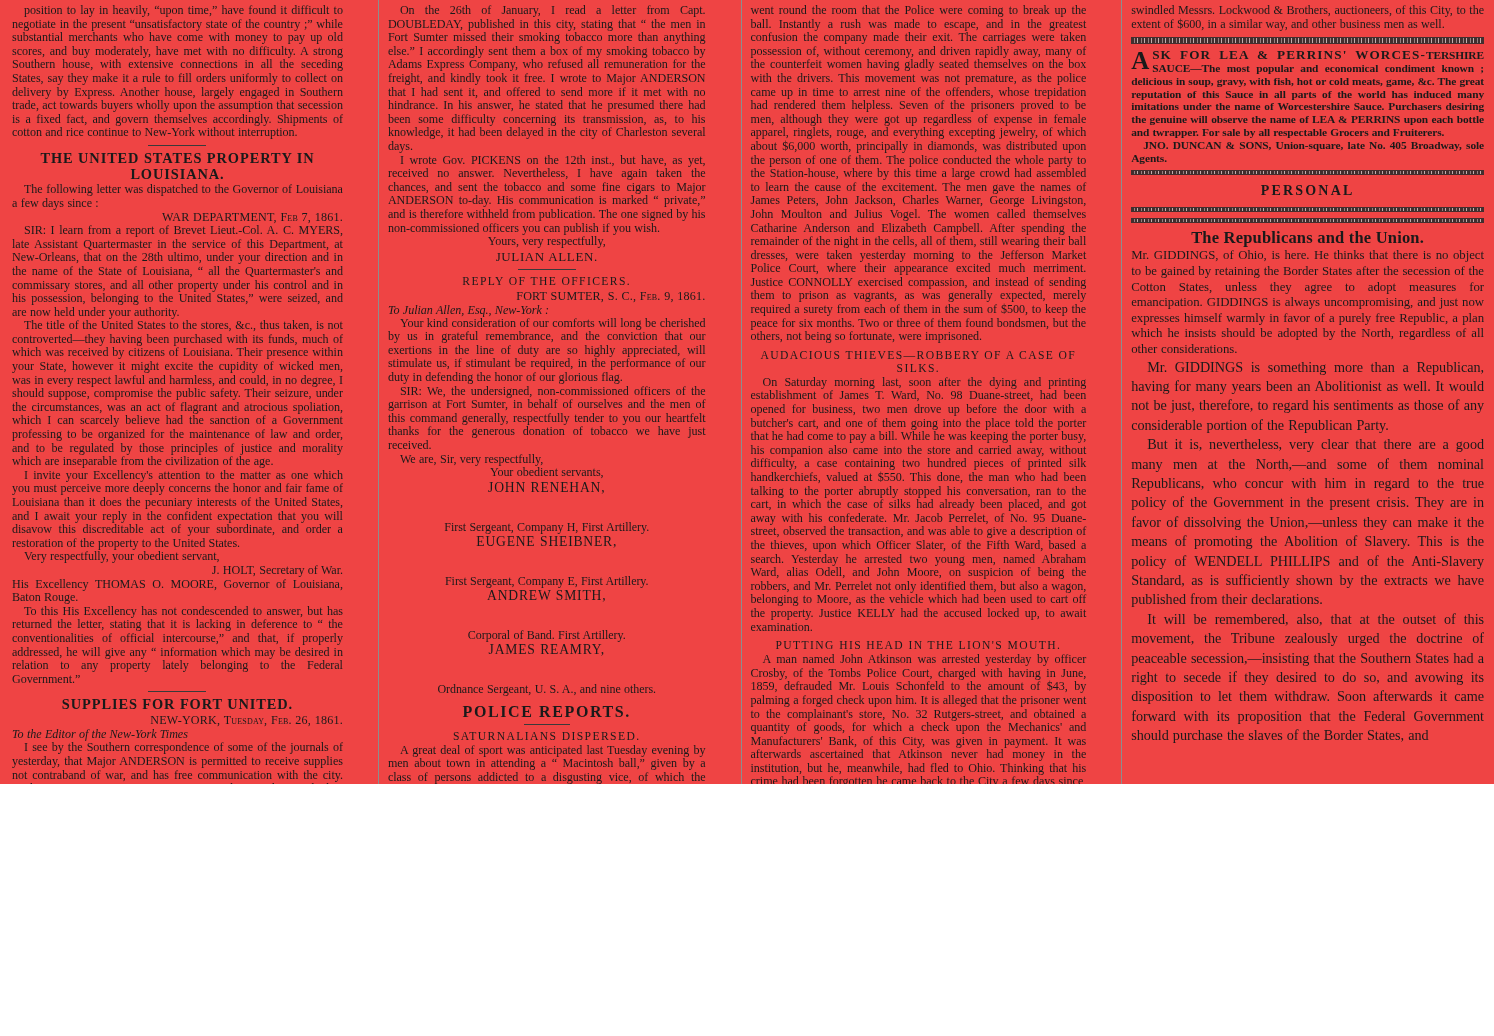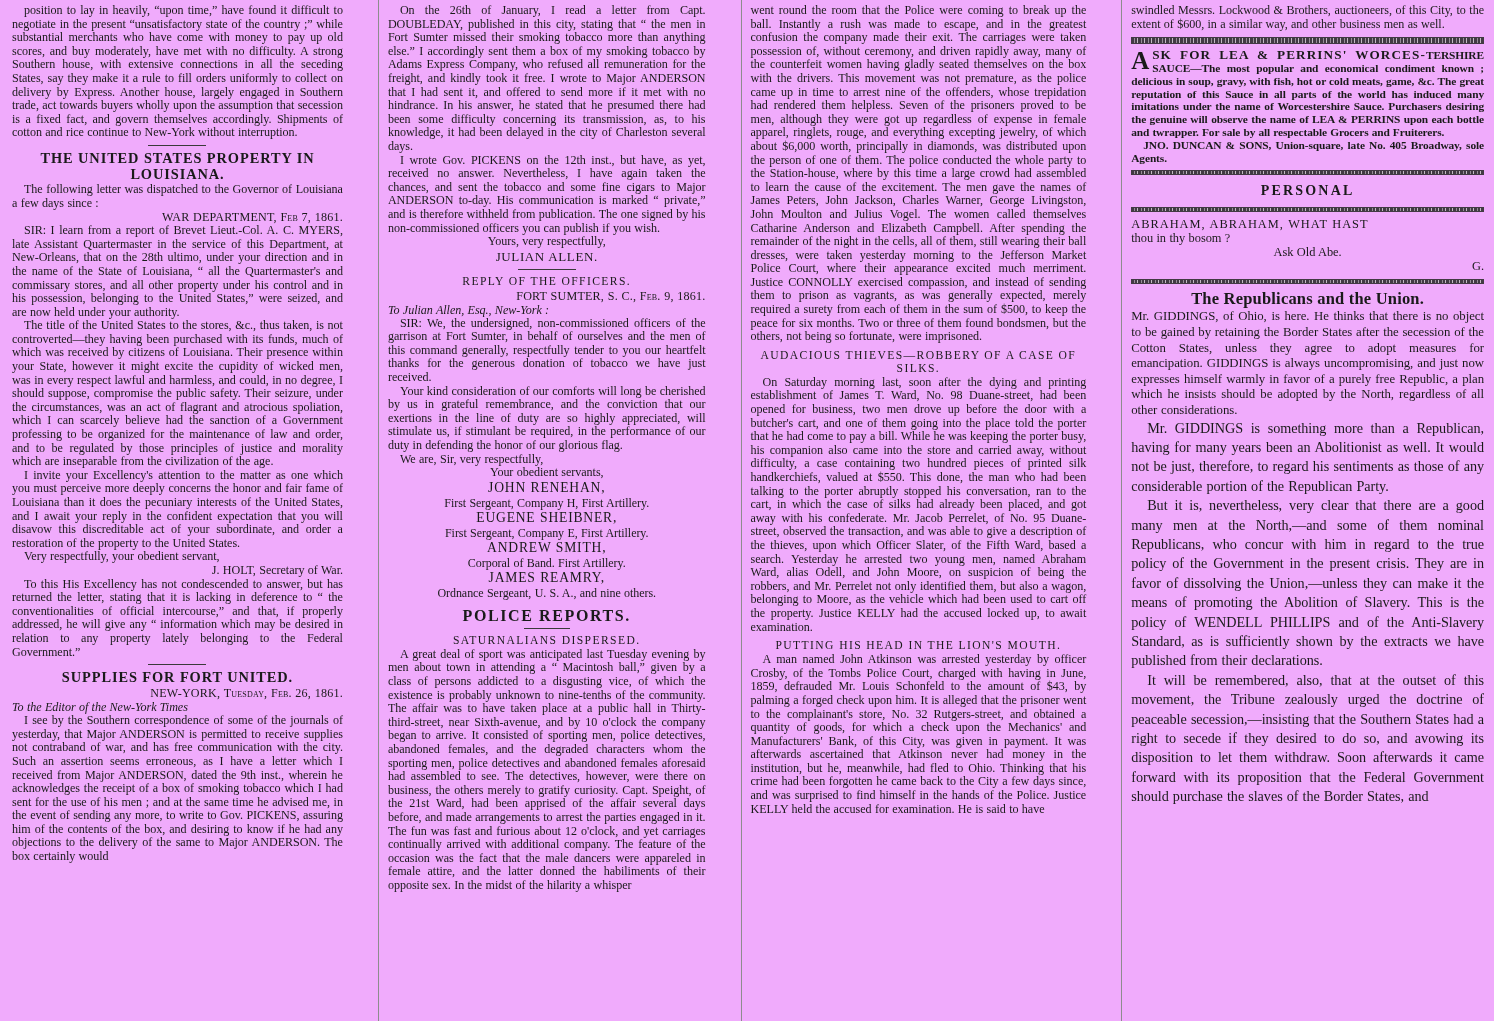--- a/index.html
+++ b/index.html
@@ -5,22 +5,22 @@
   html,body{margin:0;padding:0;}
   body{
     width:1494px;height:1036px;
     background:#ffffff;
     font-family:"Liberation Serif", serif;
     color:#1a1a1a;
     overflow:hidden;
   }
   .page{
     position:relative;
-    width:1494px;height:1021px;
-    background:#f0abfc;
+    width:1494px;height:784px;
+    background:#ef4444;
     display:flex;
     box-sizing:border-box;
     gap:23px;
   }
   
   .col{
     position:relative;
     box-sizing:border-box;
     padding:4px 10px 0 12px;
     overflow:hidden;
@@ -111,20 +111,21 @@
     text-indent:0;
     font-size:13px;
     line-height:15px;
     letter-spacing:0.6px;
   }
   .sigsm{
     text-align:center;
     text-indent:0;
     font-size:12px;
     line-height:14px;
+    margin-top:24px;
   }
   .signame{
     text-align:center;text-indent:0;
     font-size:13.6px;line-height:16px;
     font-weight:400;letter-spacing:0.8px;
   }
 
   
   .shortrule{
     width:58px;height:0;
@@ -185,40 +186,41 @@
     <p>position to lay in heavily, “upon time,” have found it difficult to negotiate in the present “unsatisfactory state of the country ;” while substantial merchants who have come with money to pay up old scores, and buy moderately, have met with no difficulty. A strong Southern house, with extensive connections in all the seceding States, say they make it a rule to fill orders uniformly to collect on delivery by Express. Another house, largely engaged in Southern trade, act towards buyers wholly upon the assumption that secession is a fixed fact, and govern themselves accordingly. Shipments of cotton and rice continue to New-York without interruption.</p>
     <div class="shortrule"></div>
     <h2 class="hl">THE UNITED STATES PROPERTY IN LOUISIANA.</h2>
     <p>The following letter was dispatched to the Governor of Louisiana a few days since :</p>
     <p class="dateline sc">WAR DEPARTMENT, Feb 7, 1861.</p>
     <p>SIR: I learn from a report of Brevet Lieut.-Col. A. C. MYERS, late Assistant Quartermaster in the service of this Department, at New-Orleans, that on the 28th ultimo, under your direction and in the name of the State of Louisiana, “ all the Quartermaster's and commissary stores, and all other property under his control and in his possession, belonging to the United States,” were seized, and are now held under your authority.</p>
     <p>The title of the United States to the stores, &amp;c., thus taken, is not controverted—they having been purchased with its funds, much of which was received by citizens of Louisiana. Their presence within your State, however it might excite the cupidity of wicked men, was in every respect lawful and harmless, and could, in no degree, I should suppose, compromise the public safety. Their seizure, under the circumstances, was an act of flagrant and atrocious spoliation, which I can scarcely believe had the sanction of a Government professing to be organized for the maintenance of law and order, and to be regulated by those principles of justice and morality which are inseparable from the civilization of the age.</p>
     <p>I invite your Excellency's attention to the matter as one which you must perceive more deeply concerns the honor and fair fame of Louisiana than it does the pecuniary interests of the United States, and I await your reply in the confident expectation that you will disavow this discreditable act of your subordinate, and order a restoration of the property to the United States.</p>
     <p>Very respectfully, your obedient servant,</p>
     <p class="rt">J. HOLT, Secretary of War.</p>
+    <p class="hang">His Excellency THOMAS O. MOORE, Governor of Louisiana, Baton Rouge.</p>
     <p>To this His Excellency has not condescended to answer, but has returned the letter, stating that it is lacking in deference to “ the conventionalities of official intercourse,” and that, if properly addressed, he will give any “ information which may be desired in relation to any property lately belonging to the Federal Government.”</p>
     <div class="shortrule"></div>
     <h2 class="hl">SUPPLIES FOR FORT UNITED.</h2>
     <p class="dateline sc">NEW-YORK, Tuesday, Feb. 26, 1861.</p>
     <p class="addr">To the Editor of the New-York Times</p>
     <p>I see by the Southern correspondence of some of the journals of yesterday, that Major ANDERSON is permitted to receive supplies not contraband of war, and has free communication with the city. Such an assertion seems erroneous, as I have a letter which I received from Major ANDERSON, dated the 9th inst., wherein he acknowledges the receipt of a box of smoking tobacco which I had sent for the use of his men ; and at the same time he advised me, in the event of sending any more, to write to Gov. PICKENS, assuring him of the contents of the box, and desiring to know if he had any objections to the delivery of the same to Major ANDERSON. The box certainly would</p>
   </div>
 
   <div class="col col-2">
     <div class="col-rule"></div>
     <p>On the 26th of January, I read a letter from Capt. DOUBLEDAY, published in this city, stating that “ the men in Fort Sumter missed their smoking tobacco more than anything else.” I accordingly sent them a box of my smoking tobacco by Adams Express Company, who refused all remuneration for the freight, and kindly took it free. I wrote to Major ANDERSON that I had sent it, and offered to send more if it met with no hindrance. In his answer, he stated that he presumed there had been some difficulty concerning its transmission, as, to his knowledge, it had been delayed in the city of Charleston several days.</p>
     <p>I wrote Gov. PICKENS on the 12th inst., but have, as yet, received no answer. Nevertheless, I have again taken the chances, and sent the tobacco and some fine cigars to Major ANDERSON to-day. His communication is marked “ private,” and is therefore withheld from publication. The one signed by his non-commissioned officers you can publish if you wish.</p>
     <p class="ctr">Yours, very respectfully,</p>
     <p class="sig">JULIAN ALLEN.</p>
     <div class="shortrule"></div>
     <h3 class="sub">REPLY OF THE OFFICERS.</h3>
     <p class="dateline sc">FORT SUMTER, S. C., Feb. 9, 1861.</p>
     <p class="addr">To Julian Allen, Esq., New-York :</p>
+    <p>Your kind consideration of our comforts will long be cherished by us in grateful remembrance, and the conviction that our exertions in the line of duty are so highly appreciated, will stimulate us, if stimulant be required, in the performance of our duty in defending the honor of our glorious flag.</p>
     <p>SIR: We, the undersigned, non-commissioned officers of the garrison at Fort Sumter, in behalf of ourselves and the men of this command generally, respectfully tender to you our heartfelt thanks for the generous donation of tobacco we have just received.</p>
-    <p>Your kind consideration of our comforts will long be cherished by us in grateful remembrance, and the conviction that our exertions in the line of duty are so highly appreciated, will stimulate us, if stimulant be required, in the performance of our duty in defending the honor of our glorious flag.</p>
     <p>We are, Sir, very respectfully,</p>
     <p class="ctr">Your obedient servants,</p>
 
     <p class="signame">JOHN RENEHAN,</p>
     <p class="sigsm">First Sergeant, Company H, First Artillery.</p>
     <p class="signame">EUGENE SHEIBNER,</p>
     <p class="sigsm">First Sergeant, Company E, First Artillery.</p>
     <p class="signame">ANDREW SMITH,</p>
     <p class="sigsm">Corporal of Band. First Artillery.</p>
     <p class="signame">JAMES REAMRY,</p>
@@ -248,26 +250,20 @@
     <div class="advert">
       <p class="lead"><span class="dropcap">A</span><span class="adhead">SK FOR LEA &amp; PERRINS' WORCES-</span><span>TERSHIRE SAUCE—The most popular and economical condiment known ; delicious in soup, gravy, with fish, hot or cold meats, game, &amp;c. The great reputation of this Sauce in all parts of the world has induced many imitations under the name of Worcestershire Sauce. Purchasers desiring the genuine will observe the name of LEA &amp; PERRINS upon each bottle and twrapper. For sale by all respectable Grocers and Fruiterers.</span></p>
       <p>JNO. DUNCAN &amp; SONS, Union-square, late No. 405 Broadway, sole Agents.</p>
     </div>
 
     <div class="wavyrule thin"></div>
 
     <h2 class="personal">PERSONAL</h2>
     <div class="wavyrule thin"></div>
 
-    <div class="personal-body">
-      <p class="personal-head">ABRAHAM, ABRAHAM, WHAT HAST</p>
-      <p class="noindent">thou in thy bosom ?</p>
-      <p class="ctr">Ask Old Abe.</p>
-      <p class="rt">G.</p>
-    </div>
 
     <div class="wavyrule thin"></div>
 
     <div class="edbody">
       <h2 class="edit">The Republicans and the Union.</h2>
       <p class="sm">Mr. GIDDINGS, of Ohio, is here. He thinks that there is no object to be gained by retaining the Border States after the secession of the Cotton States, unless they agree to adopt measures for emancipation. GIDDINGS is always uncompromising, and just now expresses himself warmly in favor of a purely free Republic, a plan which he insists should be adopted by the North, regardless of all other considerations.</p>
       <p>Mr. GIDDINGS is something more than a Republican, having for many years been an Abolitionist as well. It would not be just, therefore, to regard his sentiments as those of any considerable portion of the Republican Party.</p>
       <p>But it is, nevertheless, very clear that there are a good many men at the North,—and some of them nominal Republicans, who concur with him in regard to the true policy of the Government in the present crisis. They are in favor of dissolving the Union,—unless they can make it the means of promoting the Abolition of Slavery. This is the policy of WENDELL PHILLIPS and of the Anti-Slavery Standard, as is sufficiently shown by the extracts we have published from their declarations.</p>
       <p>It will be remembered, also, that at the outset of this movement, the Tribune zealously urged the doctrine of peaceable secession,—insisting that the Southern States had a right to secede if they desired to do so, and avowing its disposition to let them withdraw. Soon afterwards it came forward with its proposition that the Federal Government should purchase the slaves of the Border States, and</p>
     </div>

